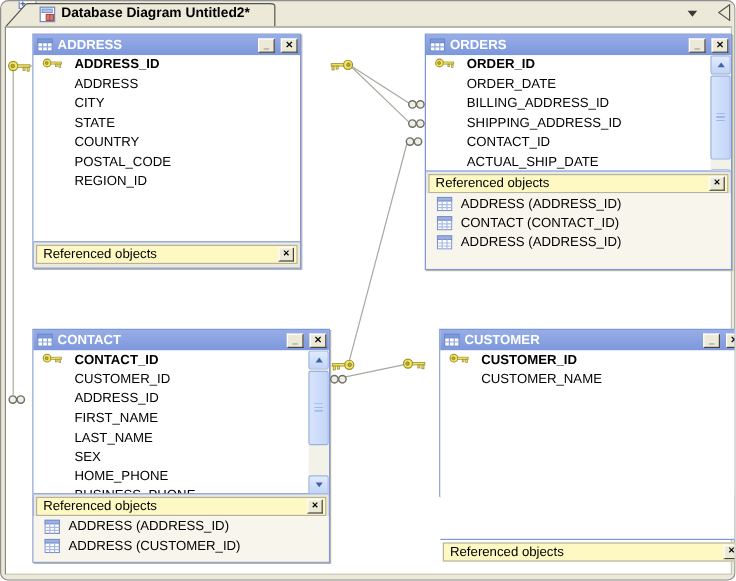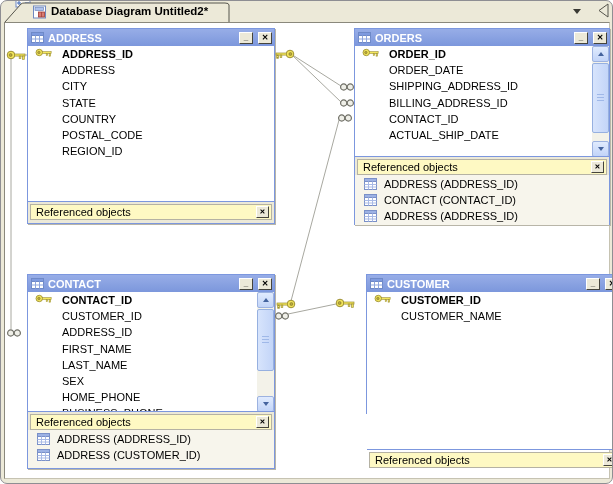--- a/index.html
+++ b/index.html
@@ -110,21 +110,21 @@
       <g>
         <path d="M607 3 L598 9.5 L607 16 Z" fill="#ECE9D8" stroke="#55544C"></path>
       </g>
     </svg>
     <span id="tabtitle">Database Diagram Untitled2*</span>
     <div id="dropbtn"></div>
   </div>
 
   <div id="canvas">
 
-    <div class="twin" style="left:22px;top:5px;width:248px;height:196px">
+    <div class="twin" style="left:22px;top:5px;width:224px;height:196px">
       <div class="tbar">
         <svg width="13" height="11">
             <use href="#tblicon"></use>
           </svg>
         <span class="ttext">ADDRESS</span>
         <button class="tbtn min">_</button>
         <button class="tbtn">✕</button>
       </div>
       <div class="flist" style="height:156px">
         <div class="frow">
@@ -168,40 +168,40 @@
 
     <div class="twin" style="left:349px;top:5px;width:256px;height:197px">
       <div class="tbar">
         <svg width="13" height="11">
             <use href="#tblicon"></use>
           </svg>
         <span class="ttext">ORDERS</span>
         <button class="tbtn min">_</button>
         <button class="tbtn">✕</button>
       </div>
-      <div class="flist" style="height:111px">
+      <div class="flist" style="height:97px">
         <div class="frow">
           <span class="kc">
               <svg width="17" height="9" viewBox="0 0 20 10">
                 <use href="#keyicon"></use>
               </svg>
             </span>
           <span class="fname pk">ORDER_ID</span>
         </div>
         <div class="frow">
             <span class="kc"></span>
             <span class="fname">ORDER_DATE</span>
           </div>
         <div class="frow">
             <span class="kc"></span>
+            <span class="fname">BILLING_ADDRESS_ID</span>
+          </div>
+        <div class="frow">
+            <span class="kc"></span>
             <span class="fname">SHIPPING_ADDRESS_ID</span>
-          </div>
-        <div class="frow">
-            <span class="kc"></span>
-            <span class="fname">BILLING_ADDRESS_ID</span>
           </div>
         <div class="frow">
             <span class="kc"></span>
             <span class="fname">CONTACT_ID</span>
           </div>
         <div class="frow">
             <span class="kc"></span>
             <span class="fname">ACTUAL_SHIP_DATE</span>
           </div>
         <div class="sb" style="height:111px">

